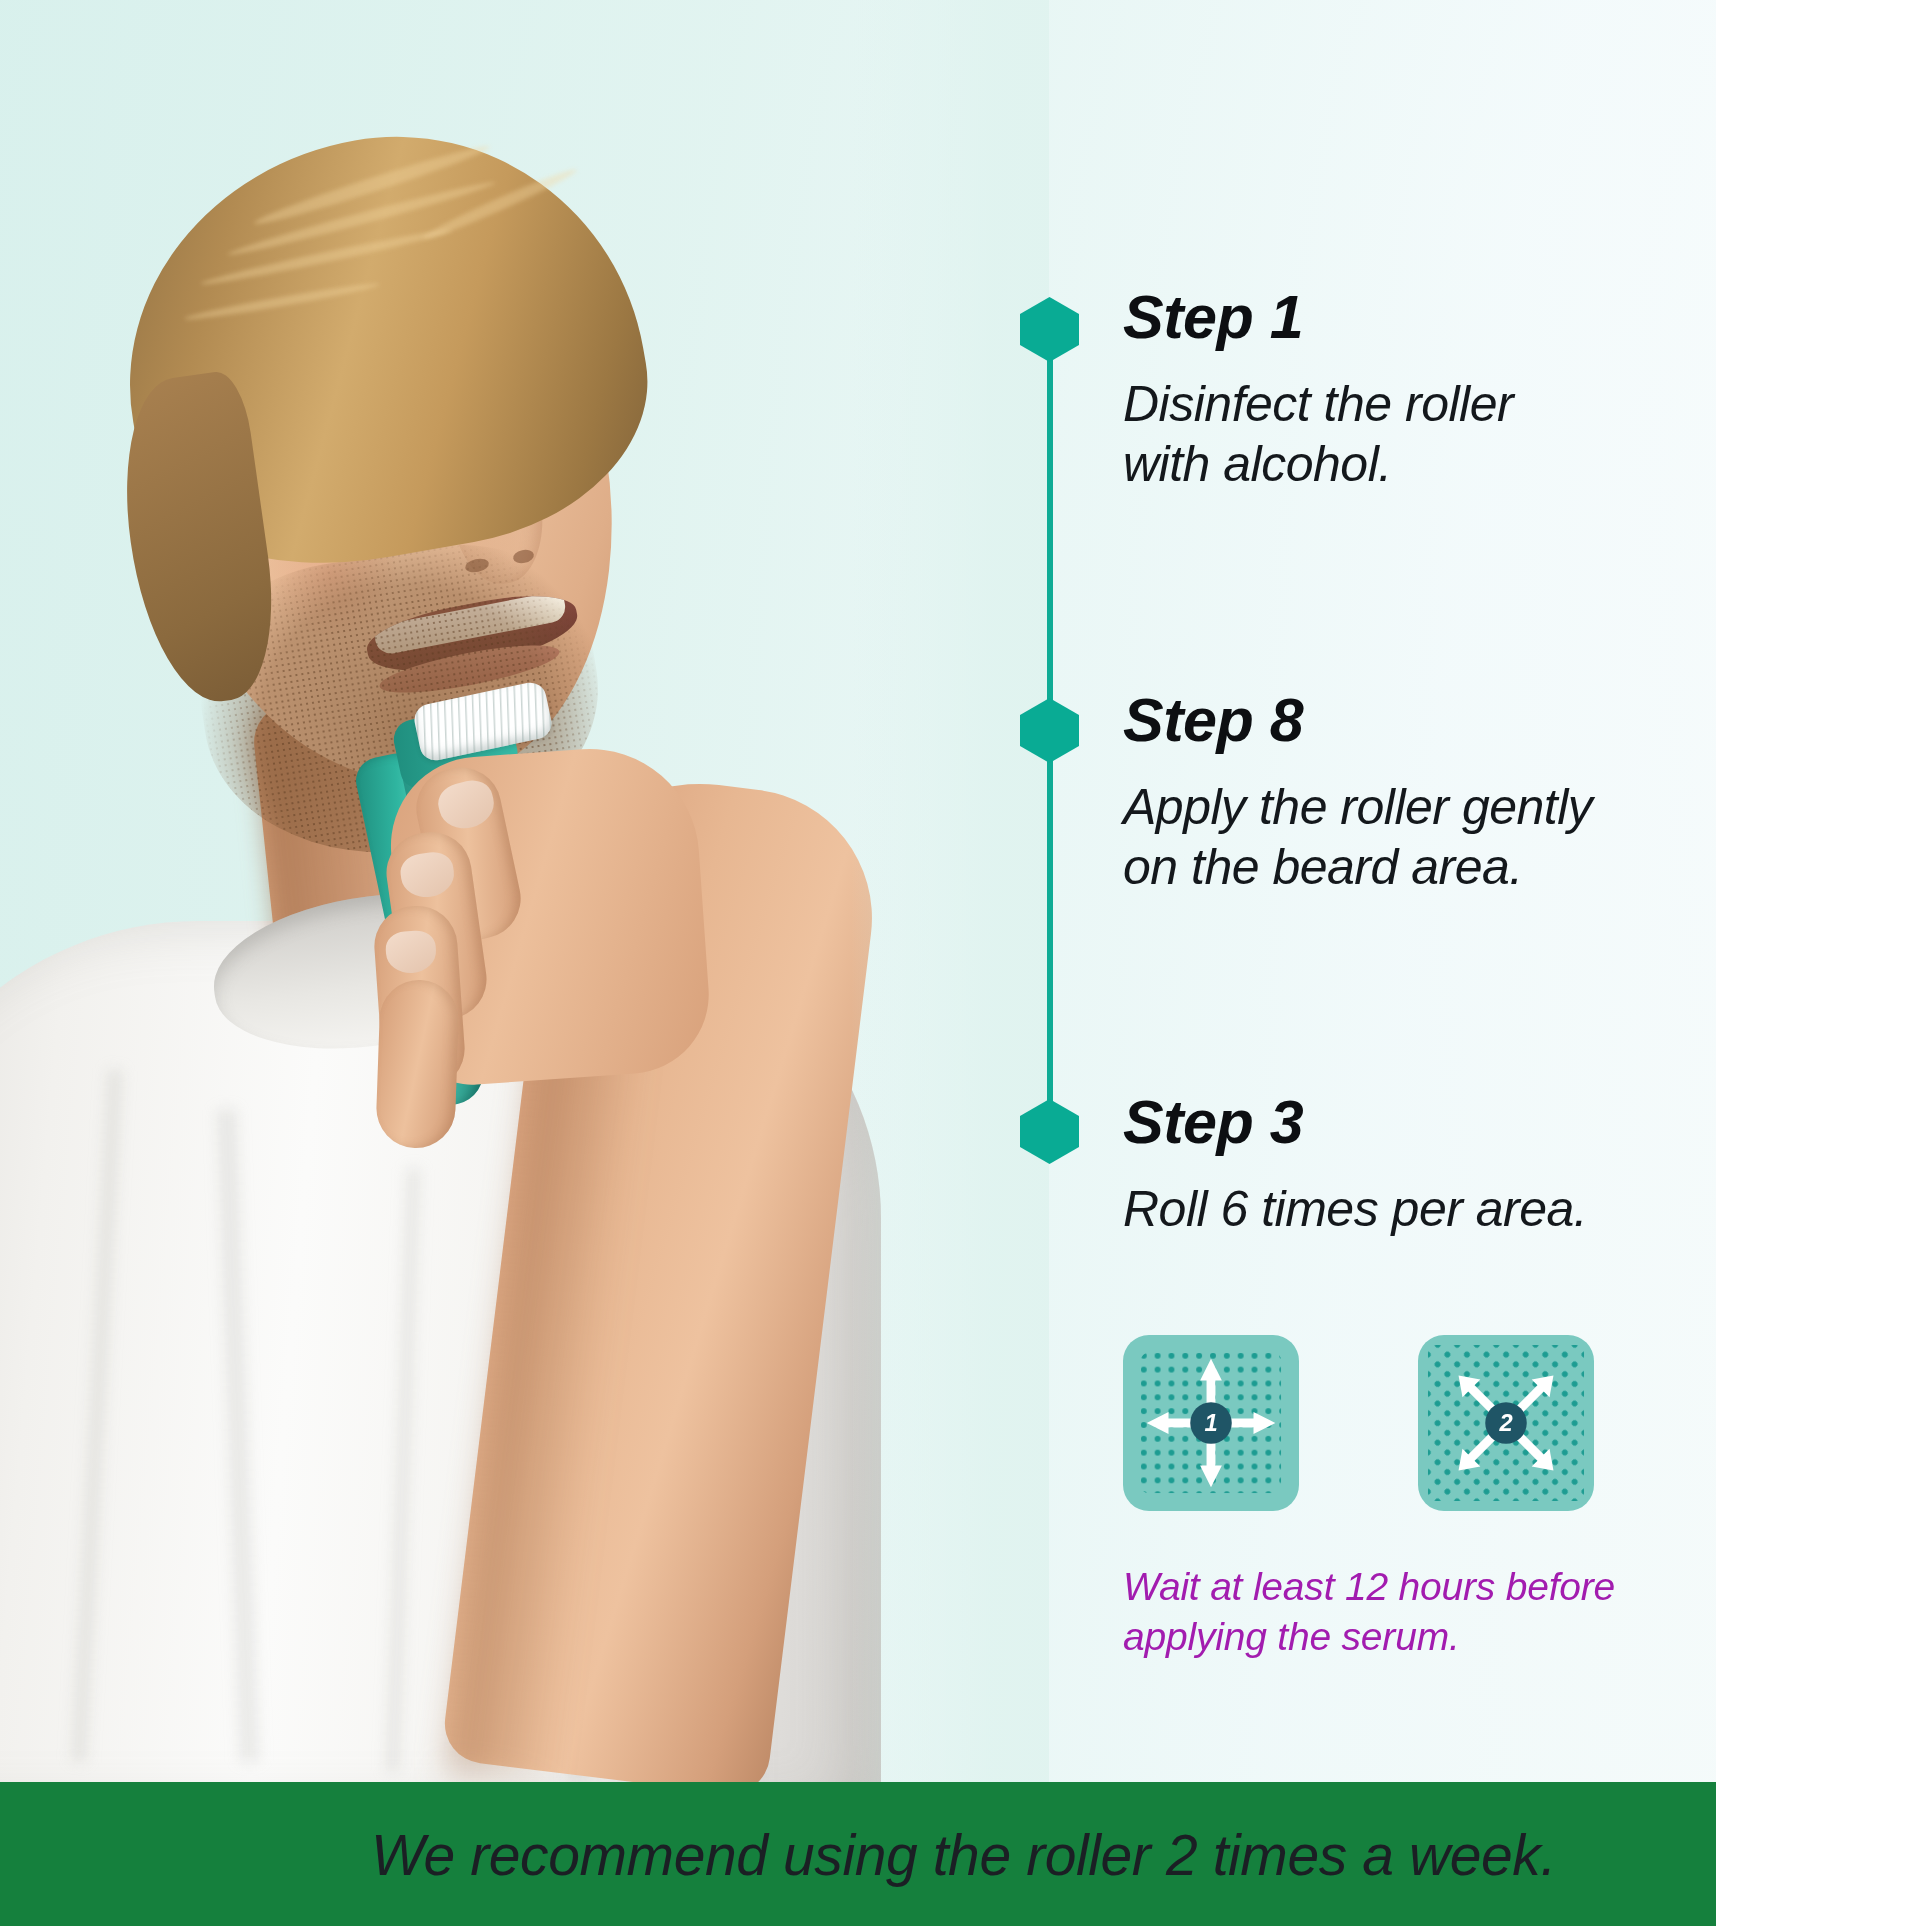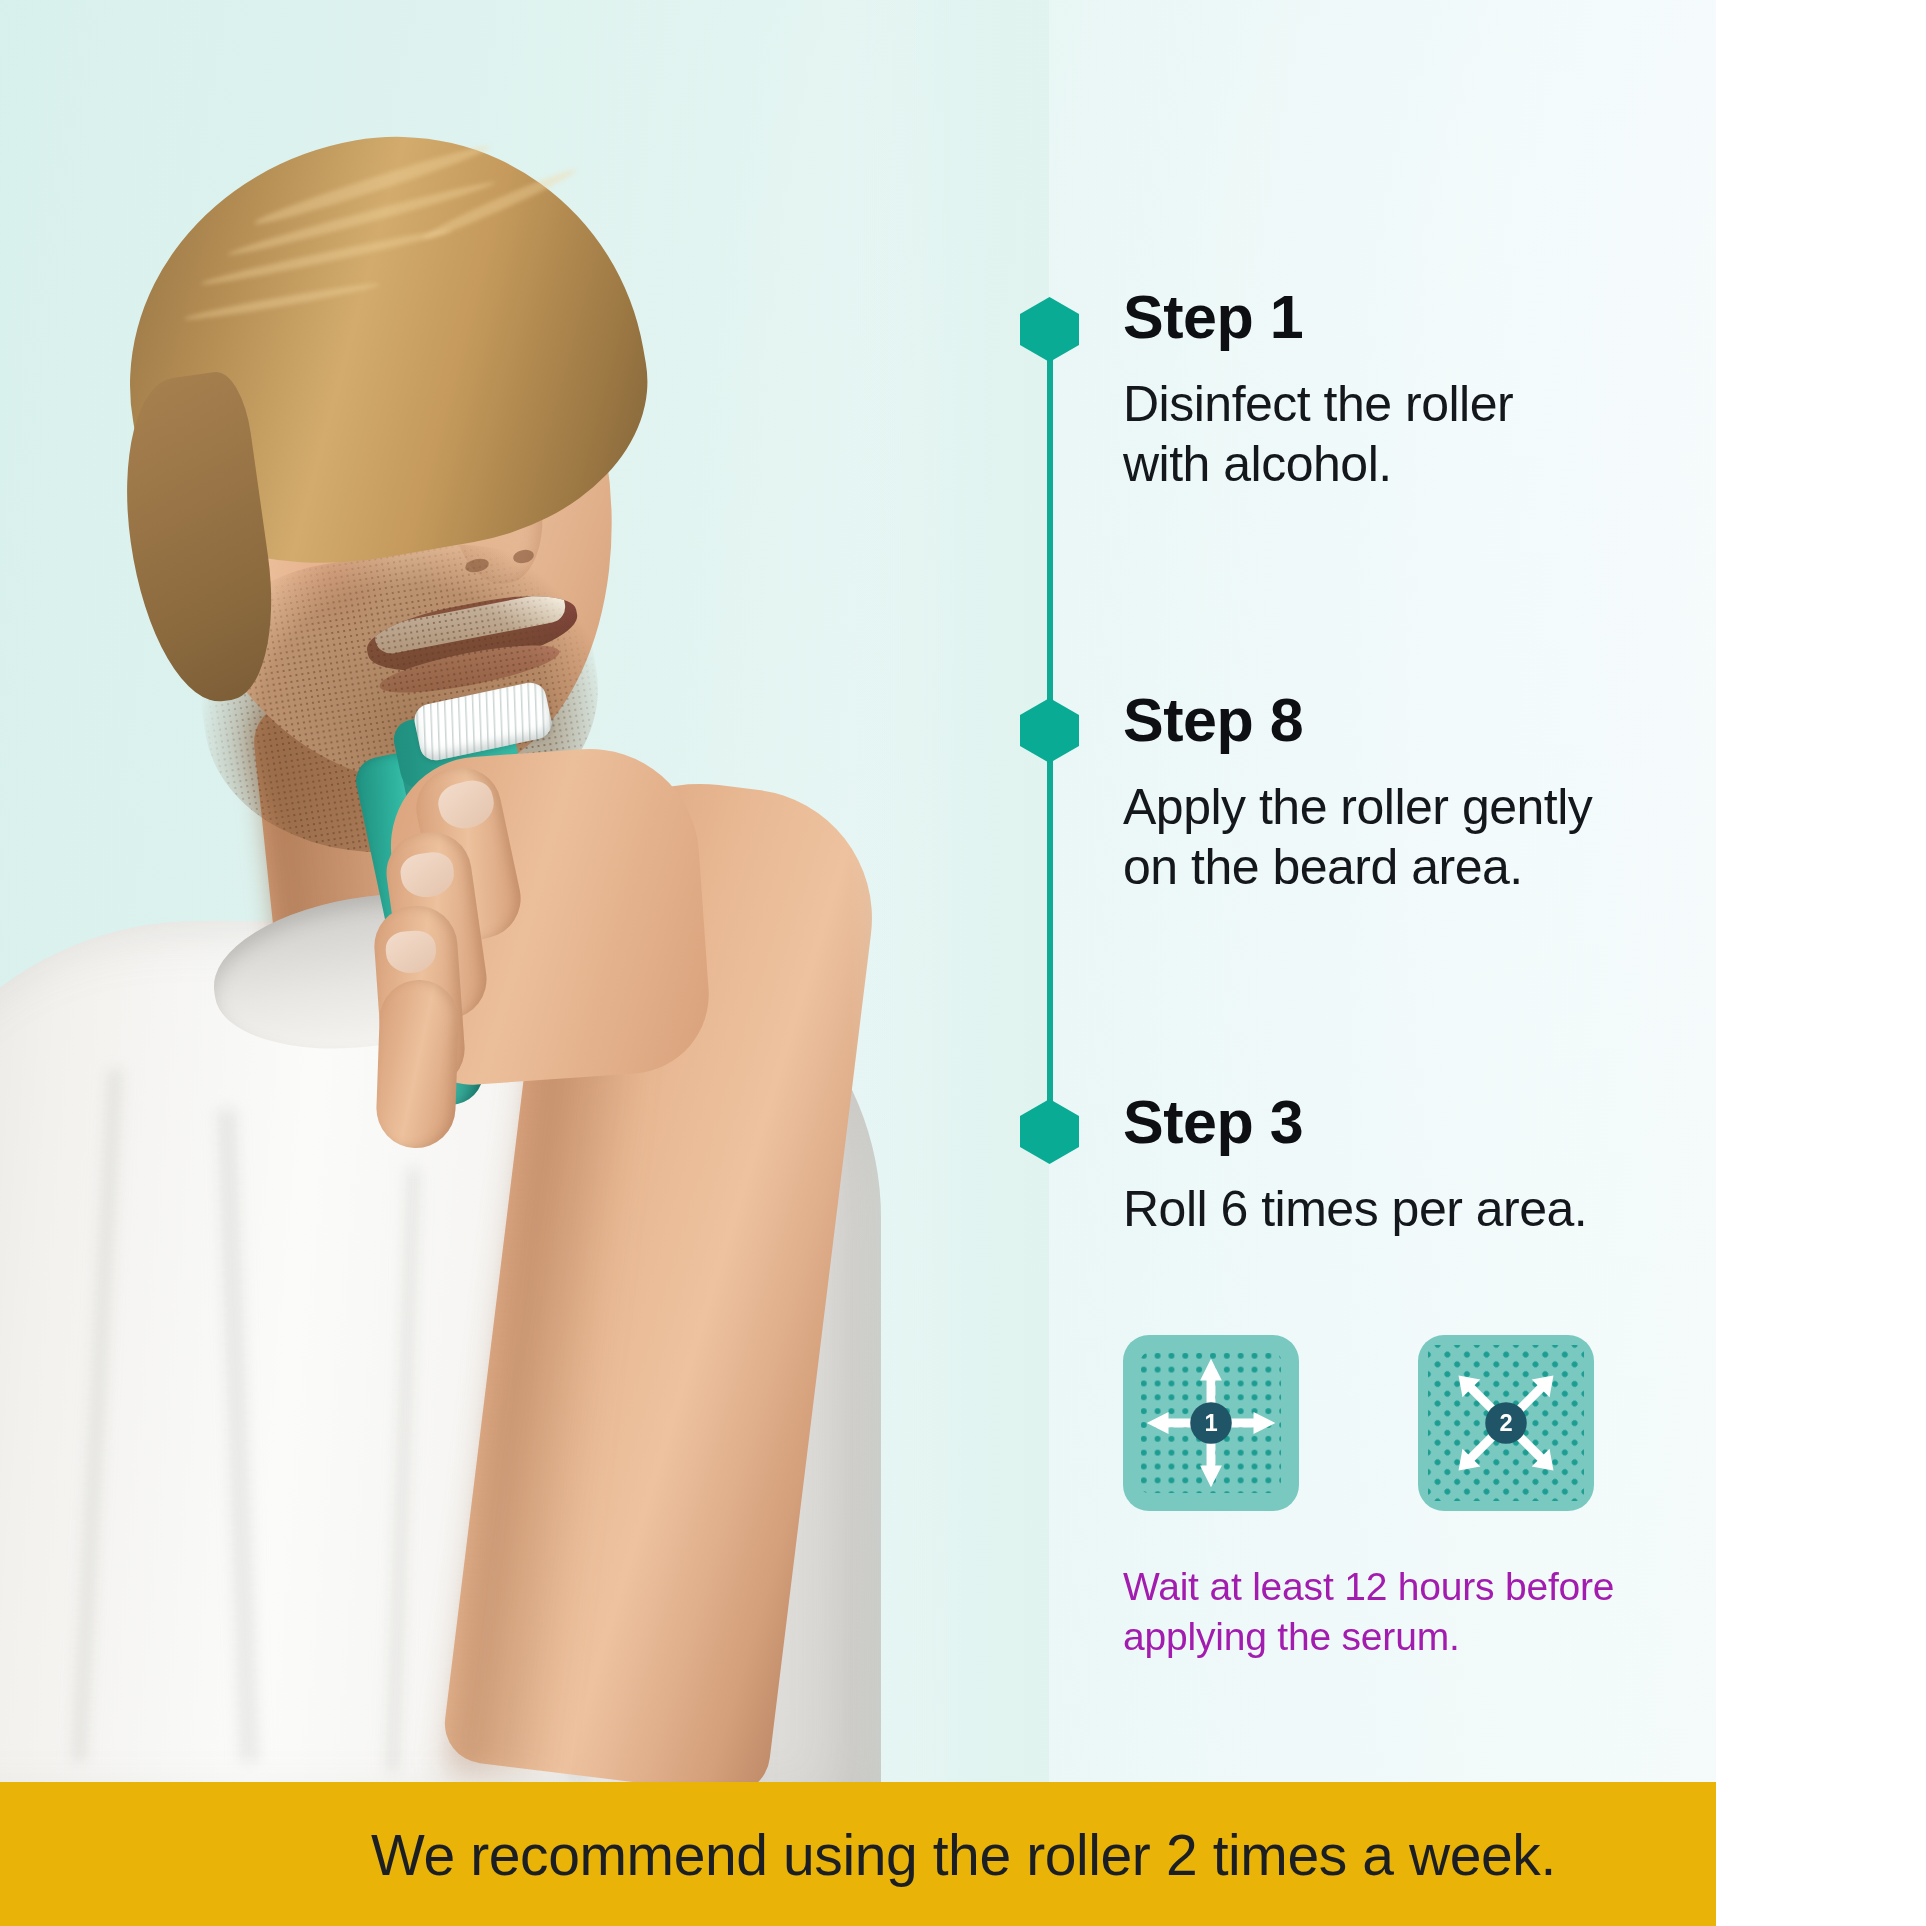--- a/index.html
+++ b/index.html
@@ -1,21 +1,21 @@
 <!DOCTYPE html>
 <html><head>
 <meta charset="utf-8">
 <style>
   html,body{margin:0;padding:0;}
   body{
     width:1927px;height:1927px;overflow:hidden;
     font-family:"Liberation Sans", sans-serif;
     background:#ffffff;
   }
-  .canvas{position:relative;width:1716px;height:1927px;overflow:hidden;}
+  .canvas{position:relative;width:1716px;height:1927px;overflow:hidden;font-style:italic;}
 
   
   .bg{
     position:absolute;left:0;top:0;width:1927px;height:1782px;
     background:
       radial-gradient(120% 95% at 78% 12%, #ffffff 0%, #f4fafb 28%, #e6f5f3 58%, #d6efe9 100%),
       linear-gradient(135deg,#e2f4f1 0%, #f6fbfc 55%, #eaf6f5 100%);
   }
   .bg-tint{
     position:absolute;left:0;top:0;width:1927px;height:1782px;
@@ -260,21 +260,21 @@
   .card-caption{
     position:absolute;left:103px;top:1562px;width:554px;
     font-family:"Liberation Sans", sans-serif;
     font-weight:400;font-size:39px;line-height:1.28;color:#a21caf;
     letter-spacing:-0.2px;white-space:pre-line;
   }
 
   
   .banner{
     position:absolute;left:0;top:1782px;width:1927px;height:145px;
-    background:#eab308;display:flex;align-items:center;justify-content:center;
+    background:#15803d;display:flex;align-items:center;justify-content:center;
   }
   .banner-text{
     font-family:"Liberation Sans", sans-serif;
     font-weight:400;font-size:57px;color:#1b1f24;letter-spacing:-0.4px;
   }
 </style>
 </head>
 <body>
 
 <div class="canvas">

